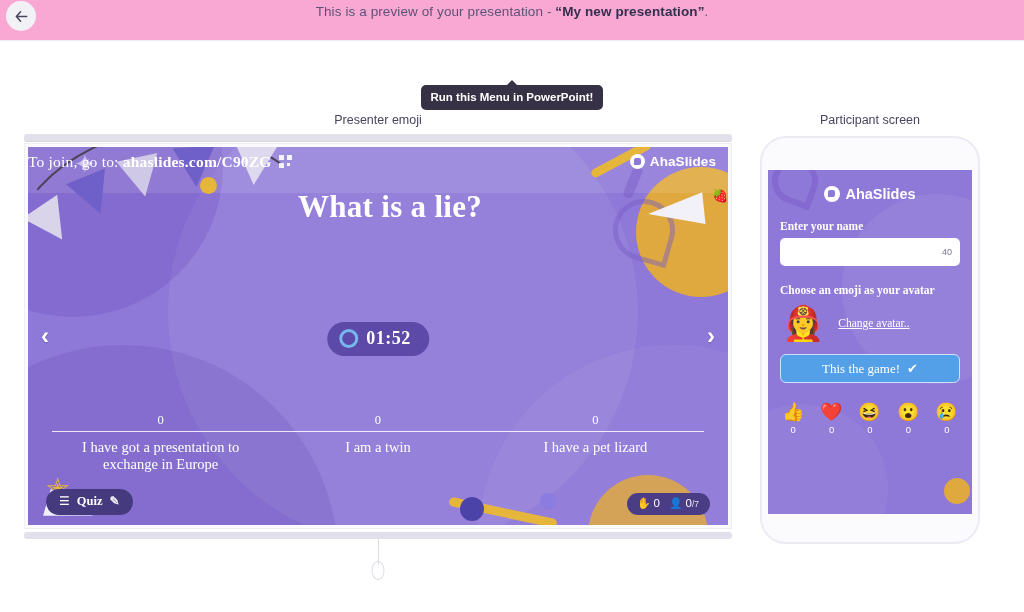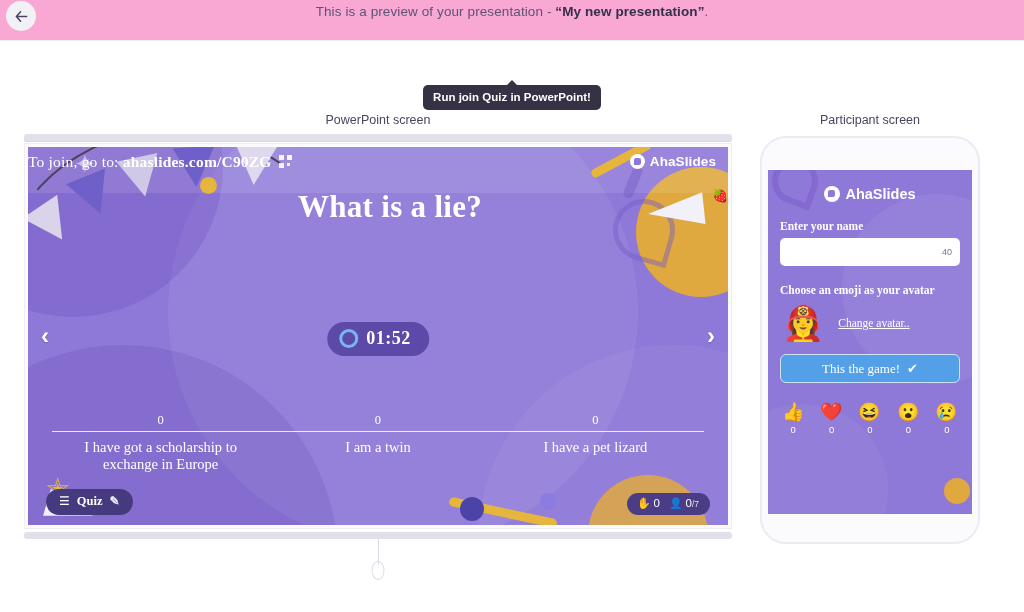--- a/index.html
+++ b/index.html
@@ -382,24 +382,24 @@
         <path d="M7 3 L2.5 8 L7 13 M2.5 8 H13.5" fill="none" stroke="#4a4460" stroke-width="1.6" stroke-linecap="round" stroke-linejoin="round"></path>
       </svg>
     </span>
   </div>
   <div class="preview-title">
     <span>This is a preview of your presentation - </span><b>“My new presentation”</b><span>.</span>
   </div>
 </div>
 
 <div class="tooltip-wrap">
-  <div class="tooltip">Run join Quiz in PowerPoint!</div>
+  <div class="tooltip">Run this Menu in PowerPoint!</div>
 </div>
 
-<div class="cap cap-presenter">PowerPoint screen</div>
+<div class="cap cap-presenter">Presenter emoji</div>
 <div class="cap cap-participant">Participant screen</div>
 
 <div class="projector">
   <div class="proj-rail"></div>
   <div class="proj-body">
     <div class="slide">
 
       <div class="sb sb-bigcircle"></div>
       <div class="sb sb-lowleft"></div>
       <div class="sb sb-lowright"></div>
@@ -455,21 +455,21 @@
           <div class="ans-col">
             <div class="ans-count">0</div>
           </div>
           <div class="ans-col">
             <div class="ans-count">0</div>
           </div>
         </div>
         <div class="ans-rule"></div>
         <div class="ans-row">
           <div class="ans-col">
-            <div class="ans-label">I have got a scholarship to exchange in Europe</div>
+            <div class="ans-label">I have got a presentation to exchange in Europe</div>
           </div>
           <div class="ans-col">
             <div class="ans-label">I am a twin</div>
           </div>
           <div class="ans-col">
             <div class="ans-label">I have a pet lizard</div>
           </div>
         </div>
       </div>
 

